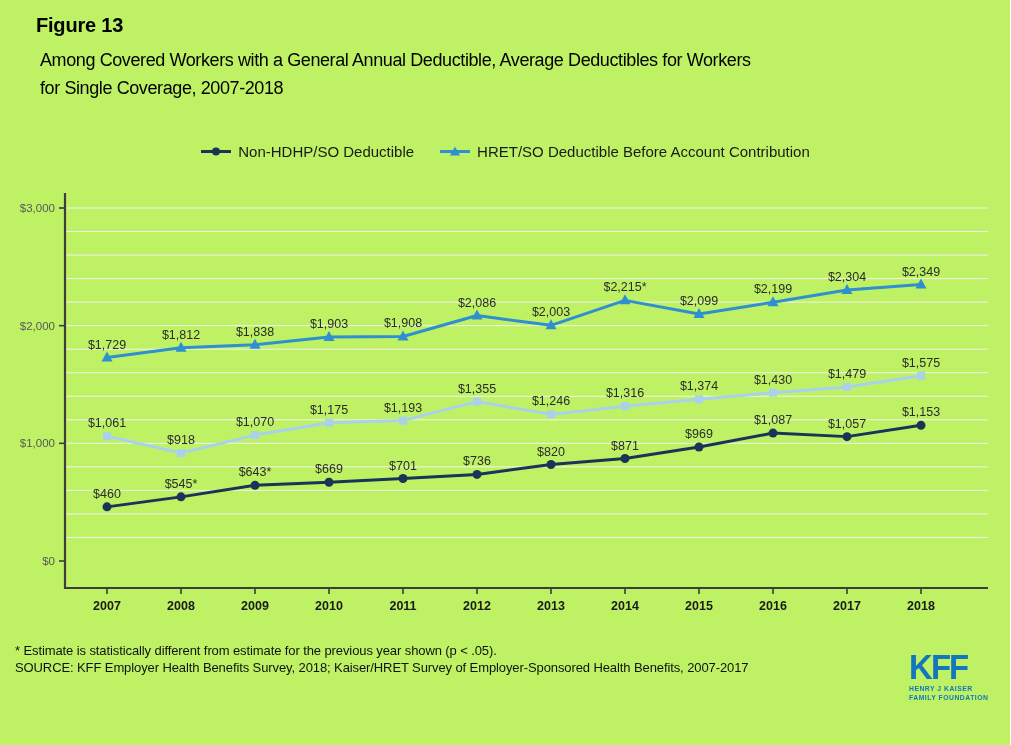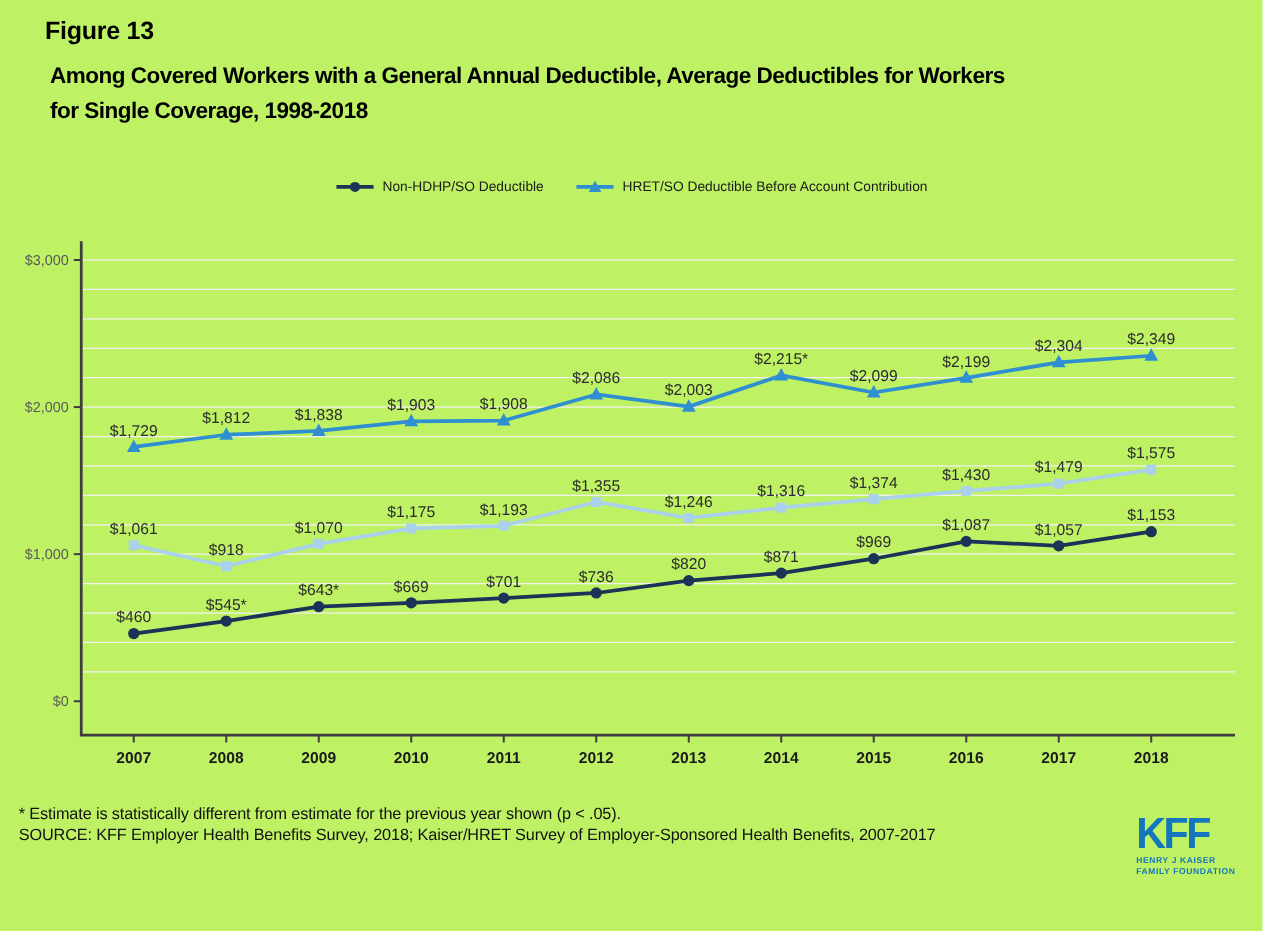--- a/index.html
+++ b/index.html
@@ -6,28 +6,28 @@
   .page{
     position:relative;width:1010px;height:745px;background:#bef264;
     font-family:"Liberation Sans",sans-serif;overflow:hidden;
   }
   .fig-label{
     position:absolute;left:36px;top:14px;
     font-size:20px;font-weight:700;color:#000;letter-spacing:-0.2px;
   }
   .title{
     position:absolute;left:40px;top:46px;
-    font-size:18px;font-weight:700;color:#000;line-height:28px;letter-spacing:-0.4px;
+    font-size:18px;font-weight:400;color:#000;line-height:28px;letter-spacing:-0.4px;
   }
   .legend{
     position:absolute;left:0;top:143px;width:1011px;
     display:flex;justify-content:center;align-items:center;gap:26px;
   }
   .legend-item{display:flex;align-items:center;gap:7px;}
-  .legend-label{font-size:11px;color:#1a1a1a;}
+  .legend-label{font-size:15px;color:#1a1a1a;}
   .chart-svg{position:absolute;left:0;top:170px;}
   .footnotes{
     position:absolute;left:15px;top:642px;width:850px;
     font-size:13px;color:#111;line-height:17px;letter-spacing:-0.1px;
   }
   .footnotes .note{max-width:822px;}
   .logo{
     position:absolute;left:893px;top:650px;width:110px;
   }
   .logo .kff{
@@ -40,21 +40,21 @@
 </style>
 </head>
 <body>
 
 <div class="page">
 
   <div class="fig-label">Figure 13</div>
 
   <div class="title">
     <div>Among Covered Workers with a General Annual Deductible, Average Deductibles for Workers</div>
-    <div>for Single Coverage, 1998-2018</div>
+    <div>for Single Coverage, 2007-2018</div>
   </div>
 
   <div class="legend" id="legend">
       <div class="legend-item">
         <svg width="30" height="13">
           <line x1="0" y1="6.5" x2="30" y2="6.5" stroke="#1B3357" stroke-width="3"></line>
           <circle cx="15" cy="6.5" r="4" fill="#1B3357"></circle>
         </svg>
         <span class="legend-label">Non-HDHP/SO Deductible</span>
       </div>

